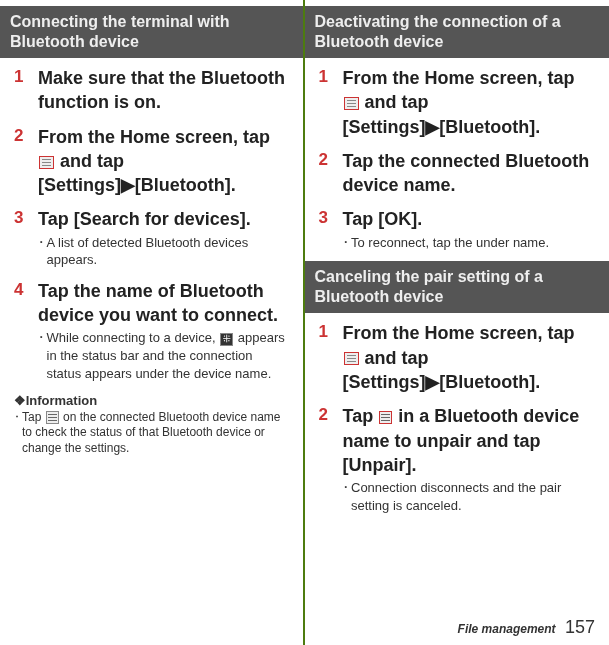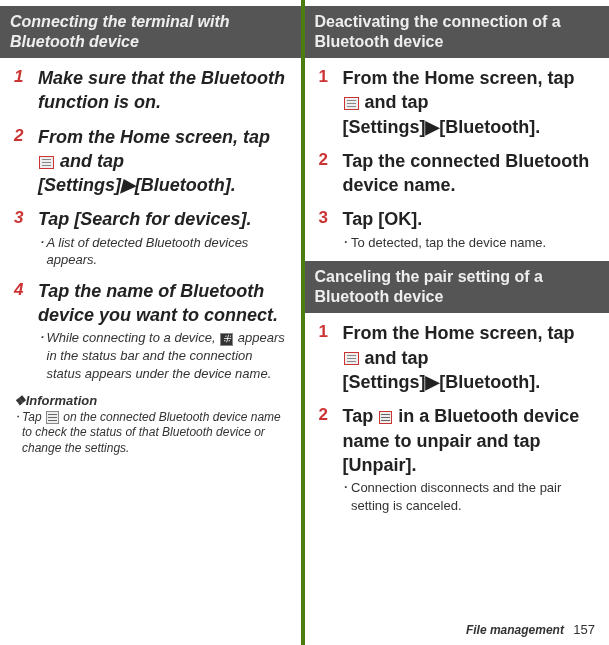--- a/index.html
+++ b/index.html
@@ -16,21 +16,21 @@
   }
   .page {
     display: flex;
     width: 100%;
     height: 100%;
   }
   .col {
     width: 50%;
     padding: 0 14px 0 14px;
   }
-  .col-left { border-right: 4px solid #4d7c0f; font-style: italic; }
+  .col-left { border-right: 2px solid #4d7c0f; }
   .section-head {
     background: #555;
     color: #eee;
     font-weight: bold;
     font-size: 16px;
     padding: 6px 10px;
     margin: 6px -14px 8px -14px;
     line-height: 1.25;
   }
   .step {
@@ -139,21 +139,21 @@
   }
   .arrow { font-family: Arial; }
   .footer {
     position: absolute;
     bottom: 6px;
     right: 14px;
     font-size: 12px;
     color: #333;
   }
   .footer b { font-style: italic; font-weight: bold; margin-right: 6px; }
-  .footer .pg { font-size: 13px; font-weight: normal; font-style: normal; }
+  .footer .pg { font-size: 18px; font-weight: normal; font-style: normal; }
 </style>
 </head>
 <body>
 
 <div class="page">
   <div class="col col-left">
 
     <div class="section-head">Connecting the terminal with Bluetooth device</div>
 
     <div class="step">
@@ -232,21 +232,21 @@
         <div class="step-title">Tap the connected Bluetooth device name.</div>
       </div>
     </div>
 
     <div class="step">
       <div class="step-num">3</div>
       <div class="step-body">
         <div class="step-title">Tap [OK].</div>
         <div class="bullets">
           <div class="bullet">
-              <span>To detected, tap the device name.</span>
+              <span>To reconnect, tap the under name.</span>
             </div>
         </div>
       </div>
     </div>
 
     <div class="section-head">Canceling the pair setting of a Bluetooth device</div>
 
     <div class="step">
       <div class="step-num">1</div>
       <div class="step-body">

